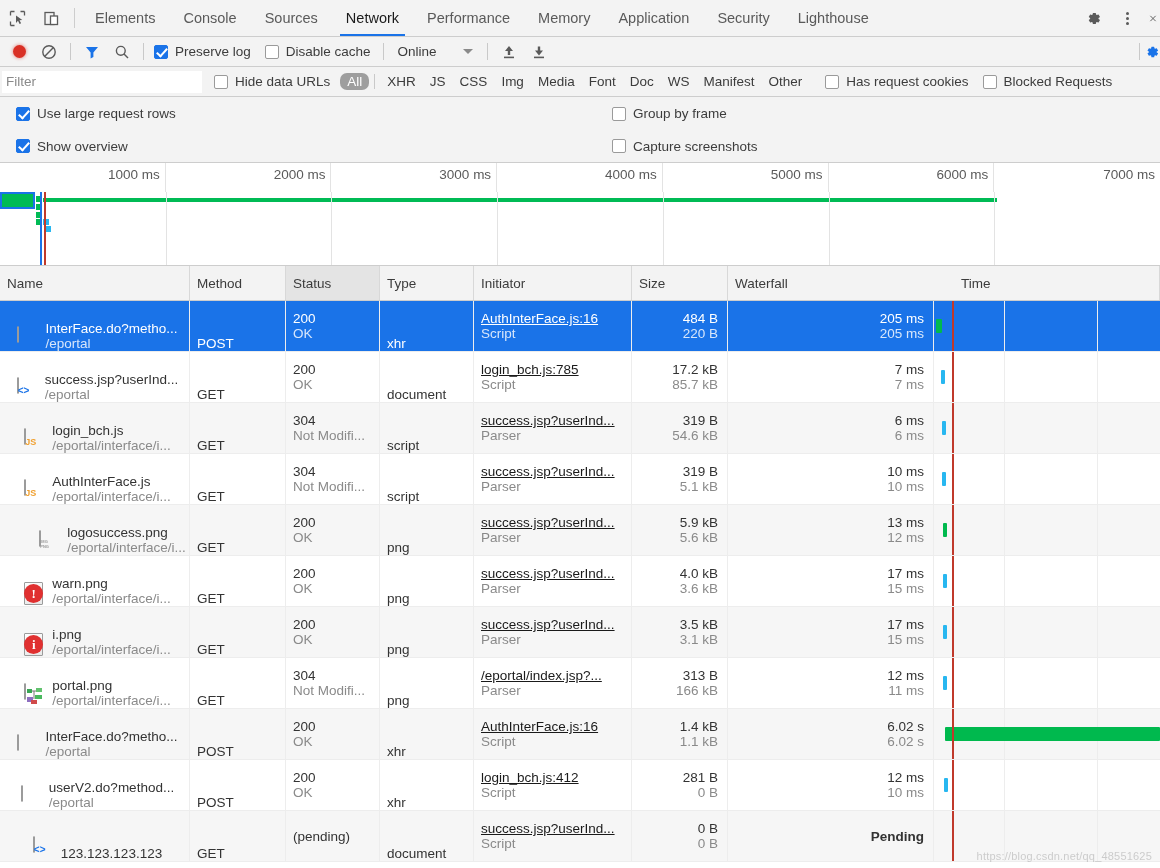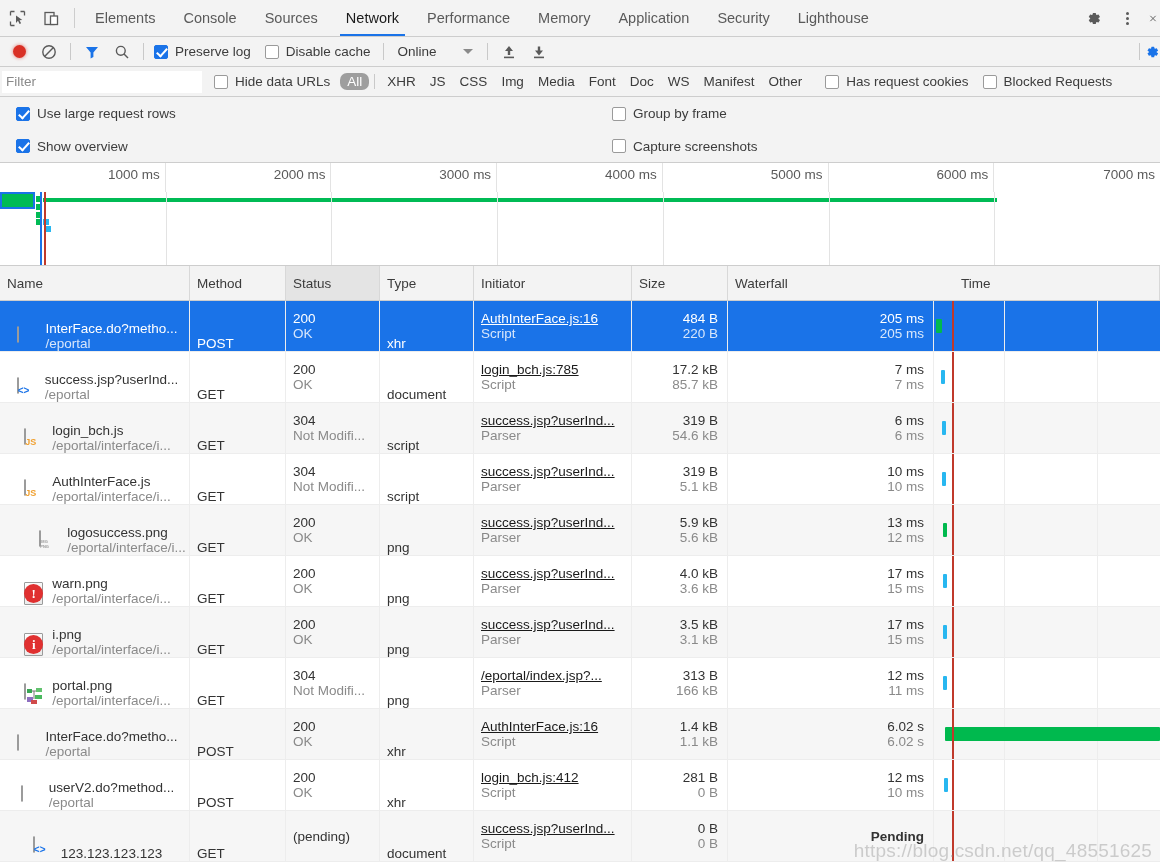--- a/index.html
+++ b/index.html
@@ -143,21 +143,21 @@
   .doc {
     width:19px; height:23px; background:linear-gradient(160deg,#fdfdfd,#e8e8e8);
     border:1px solid #9b9b9b; border-radius:1px; position:relative; overflow:hidden;
   }
   .doc .ln { position:absolute; left:2px; right:3px; height:1px; background:#c0c0c0;}
   .doc .tag { position:absolute; left:0; right:0; top:7px; text-align:center;
     font-size:9px; font-weight:bold; font-family:"Liberation Sans",sans-serif;}
   .circ { width:19px;height:19px;border-radius:50%; display:flex;align-items:center;justify-content:center;
     color:#fff; font-weight:bold; font-size:13px; font-family:"Liberation Serif",serif;}
   .watermark {
-    position:absolute; right:8px; bottom:6px; font-size:19px;
+    position:absolute; right:8px; bottom:6px; font-size:11px;
     color: rgba(140,140,140,0.40); letter-spacing:0.2px; pointer-events:none;
     font-family:"Liberation Sans", sans-serif; white-space:nowrap;
   }
 </style>
 </head>
 <body>
 
 <div id="app">
 
   <div class="tabbar">

